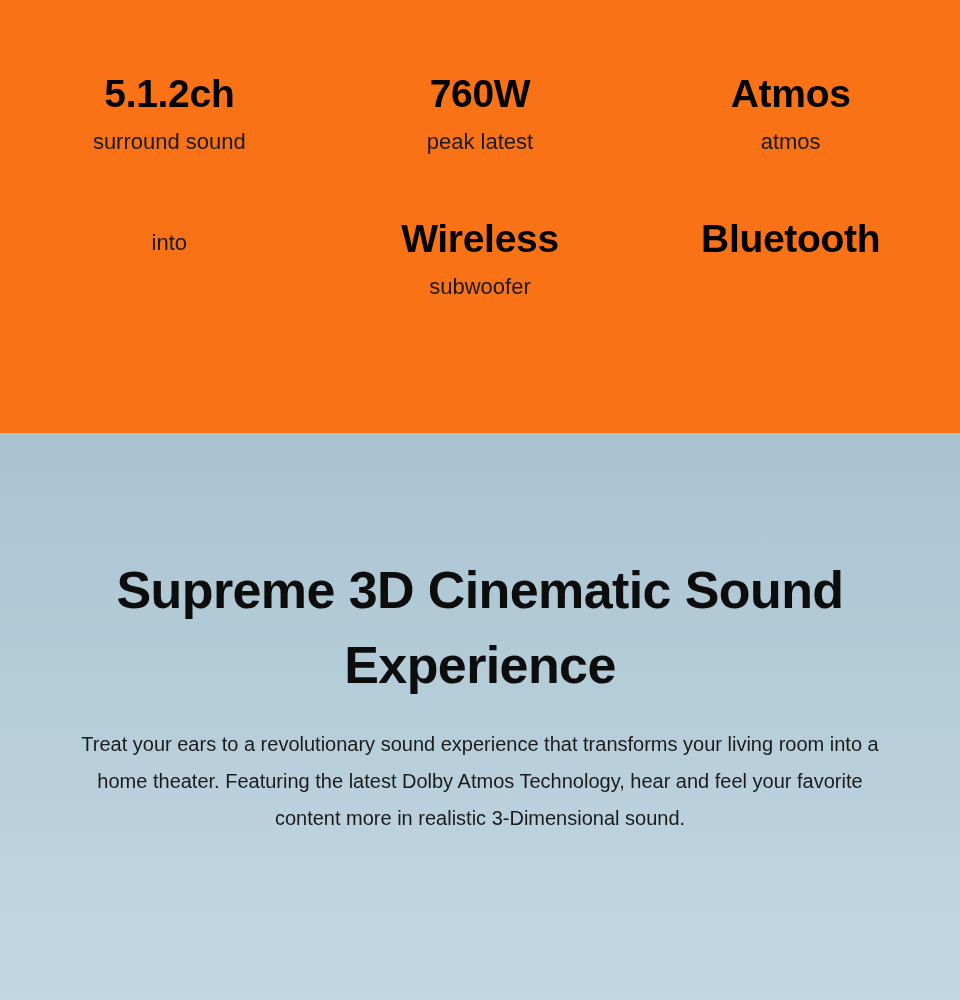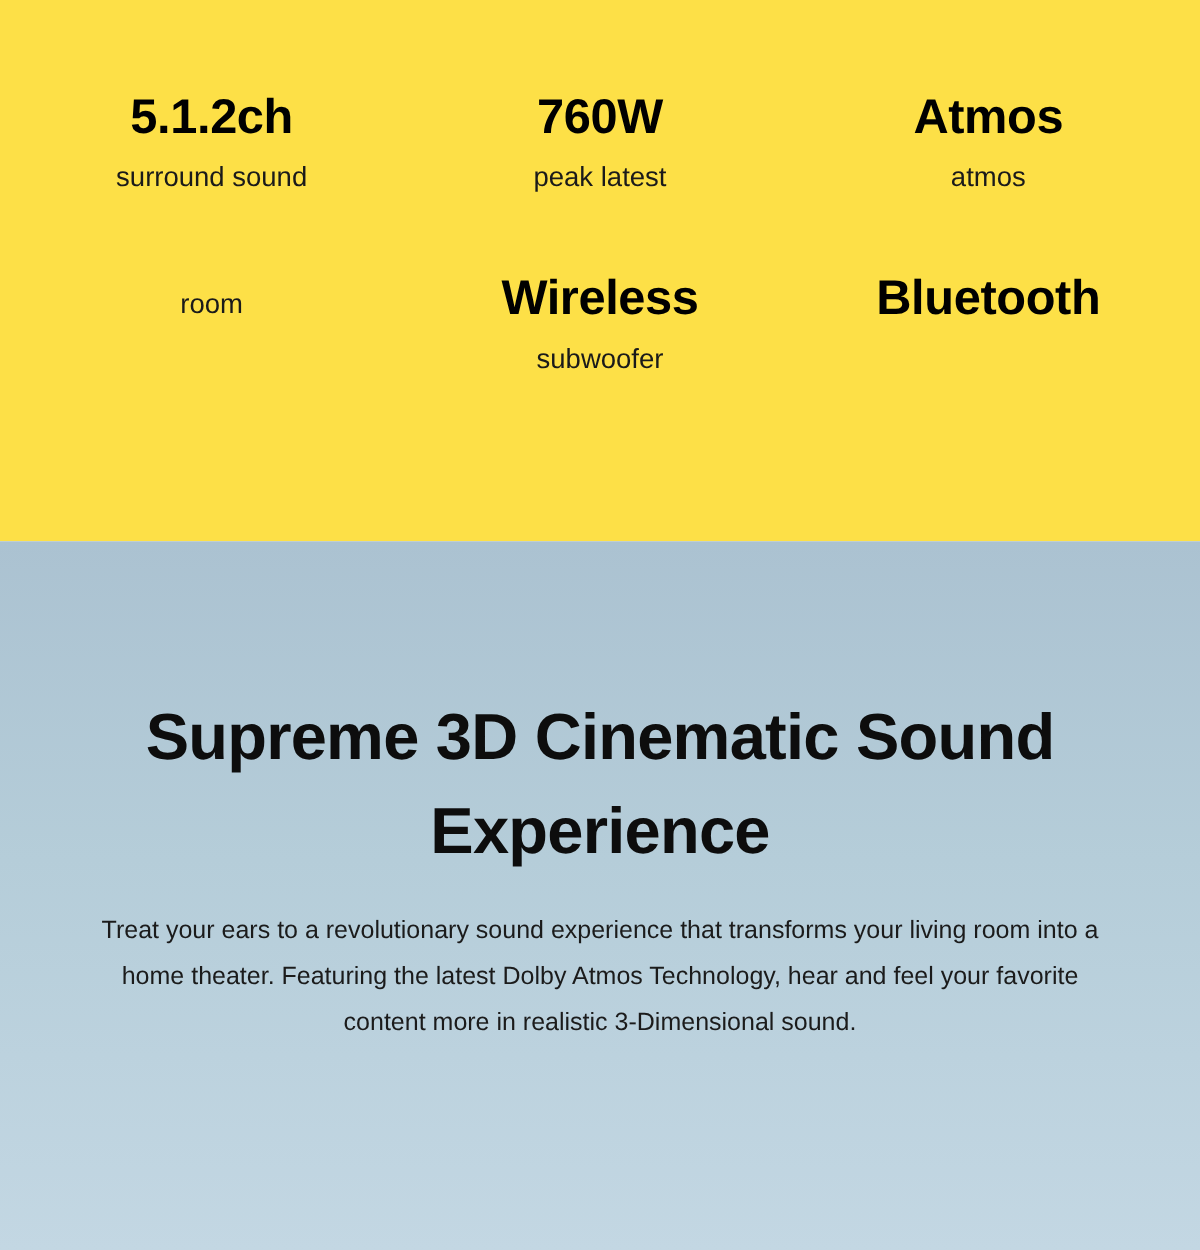--- a/index.html
+++ b/index.html
@@ -17,21 +17,21 @@
 
   .page {
     width: 960px;
     height: 1000px;
     display: flex;
     flex-direction: column;
   }
 
   
   .specs-section {
-    background: #fde047;
+    background: #f97316;
     height: 433px;
     box-sizing: border-box;
     padding: 72px 14px 0 14px;
   }
 
   .spec-row {
     display: grid;
     grid-template-columns: 1fr 1fr 1fr;
     width: 100%;
   }
@@ -110,21 +110,21 @@
         <div class="spec-label">peak latest</div>
       </div>
       <div class="spec-cell">
         <div class="spec-value">Atmos</div>
         <div class="spec-label">atmos</div>
       </div>
     </div>
 
     <div class="spec-row row-2">
       <div class="spec-cell">
-        <div class="spec-label">room</div>
+        <div class="spec-label">into</div>
       </div>
       <div class="spec-cell">
         <div class="spec-value">Wireless</div>
         <div class="spec-label">subwoofer</div>
       </div>
       <div class="spec-cell">
         <div class="spec-value">Bluetooth</div>
       </div>
     </div>
 

